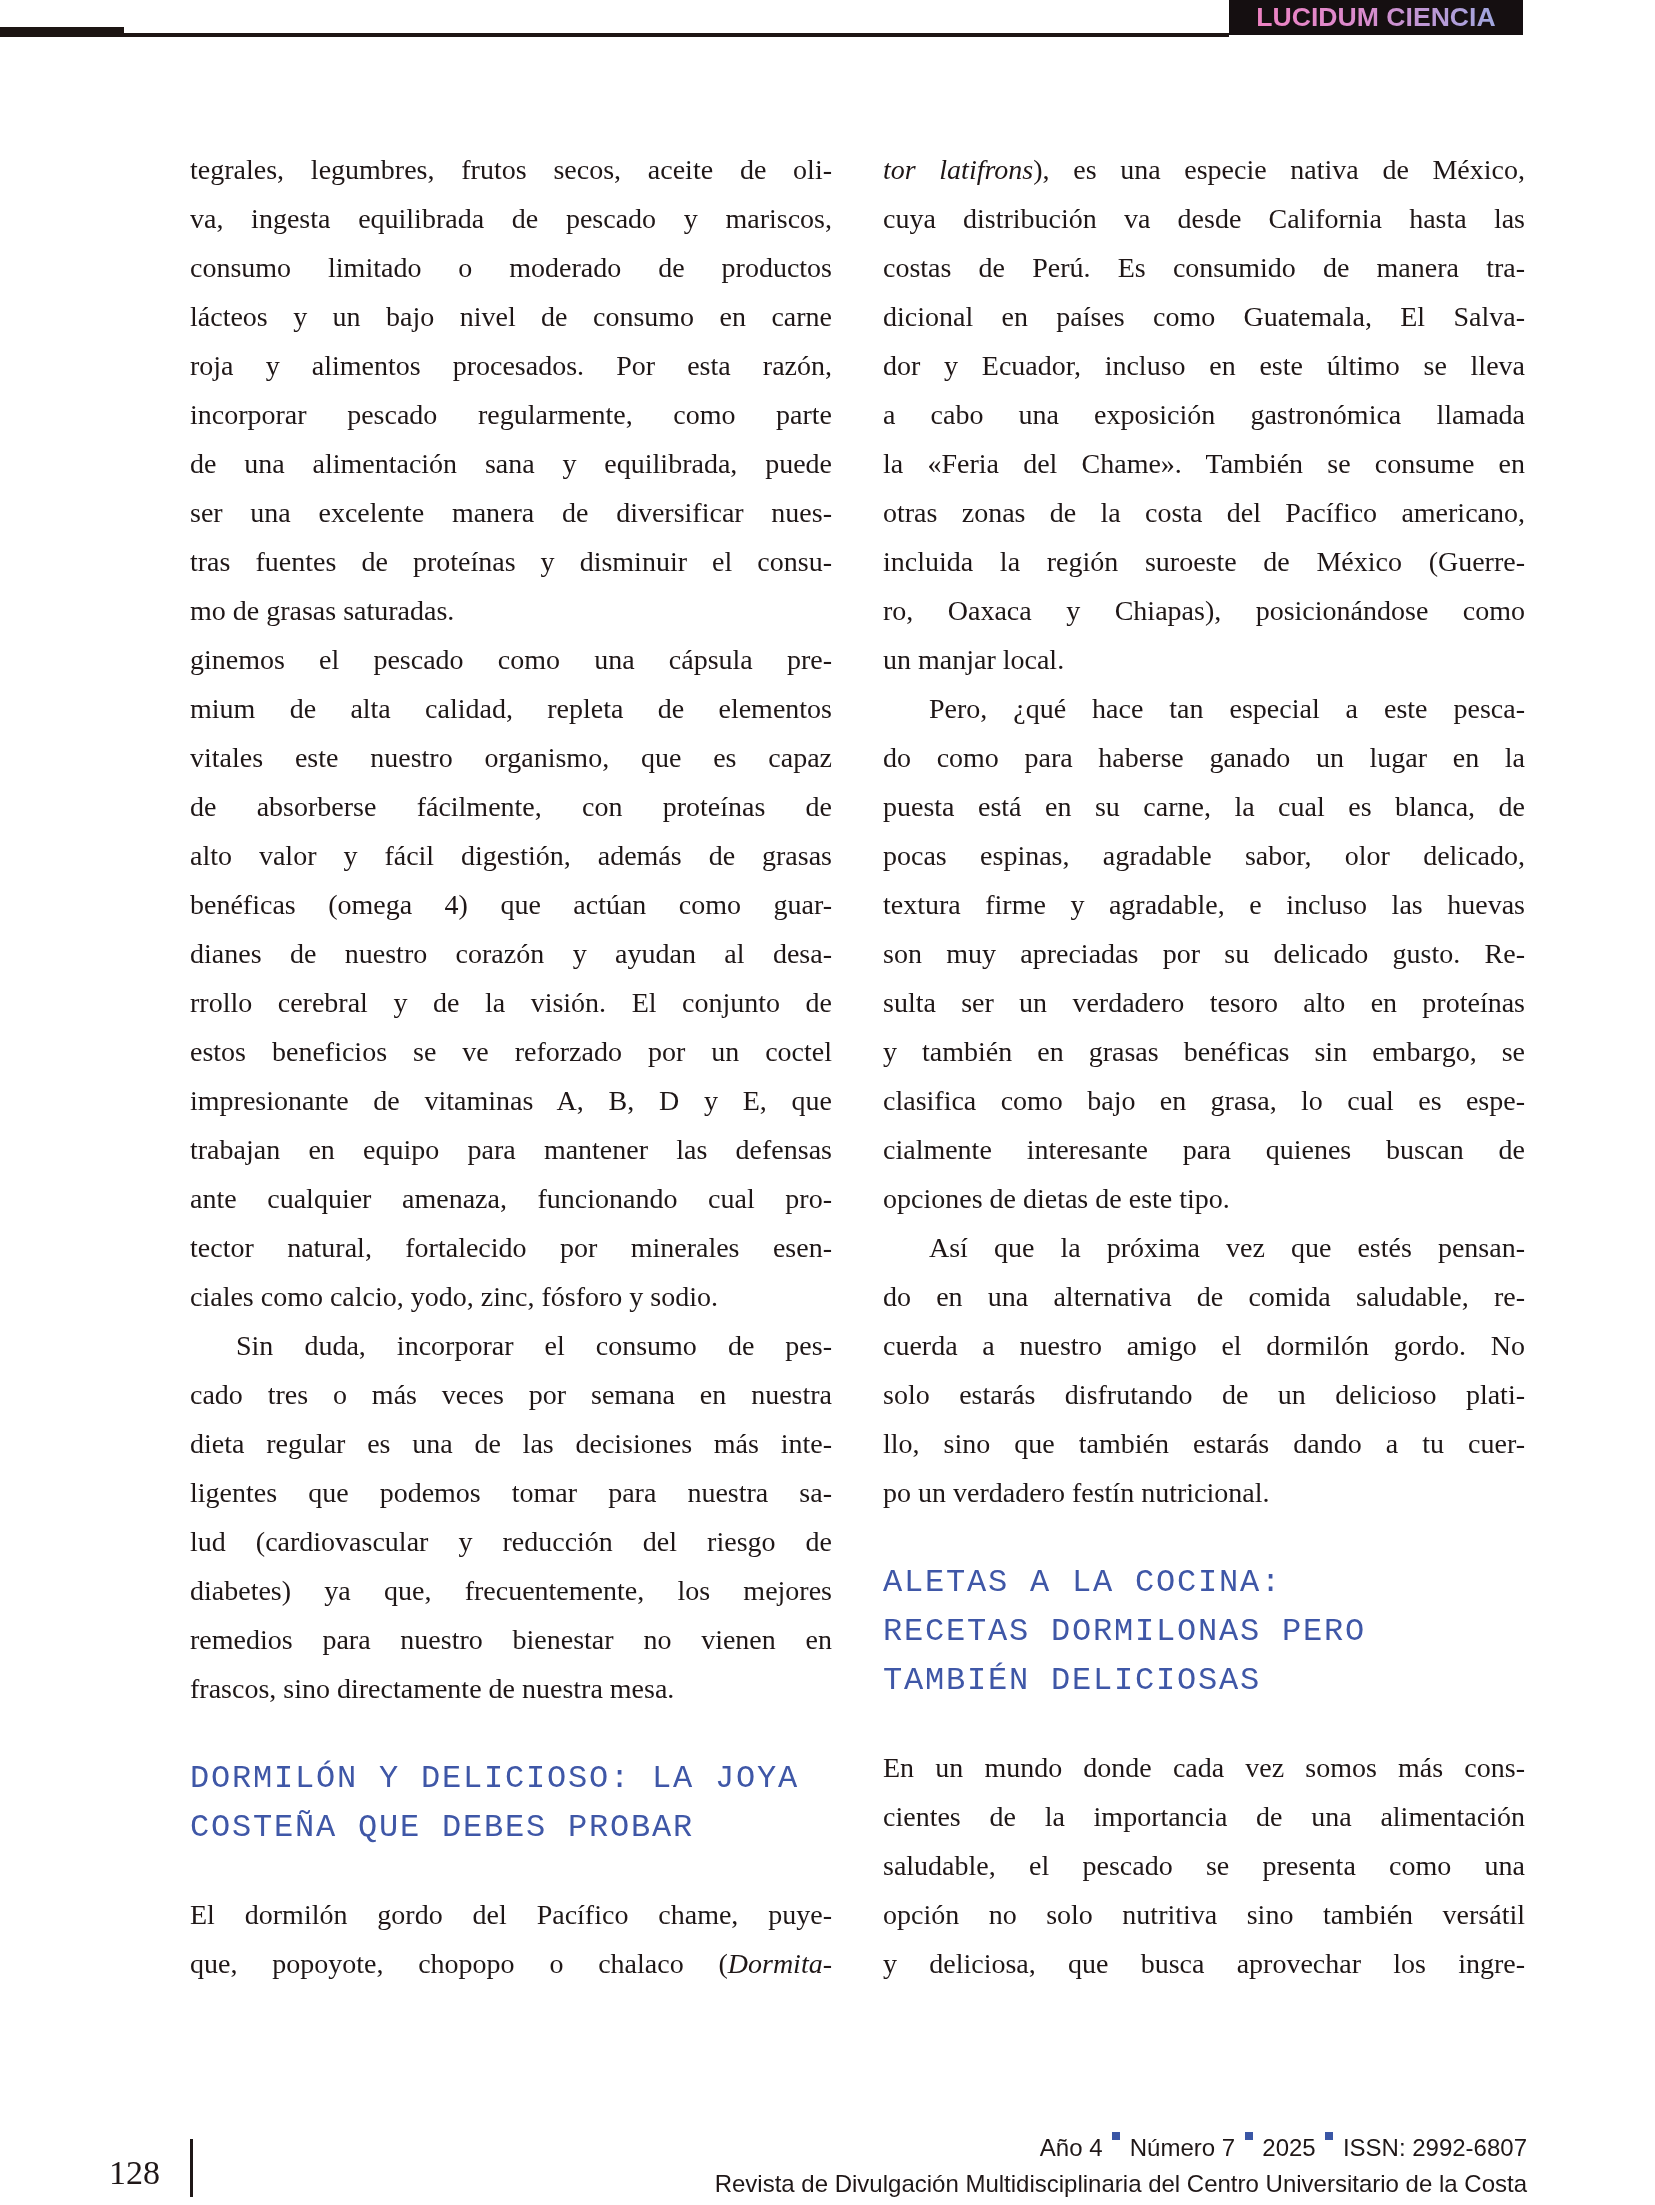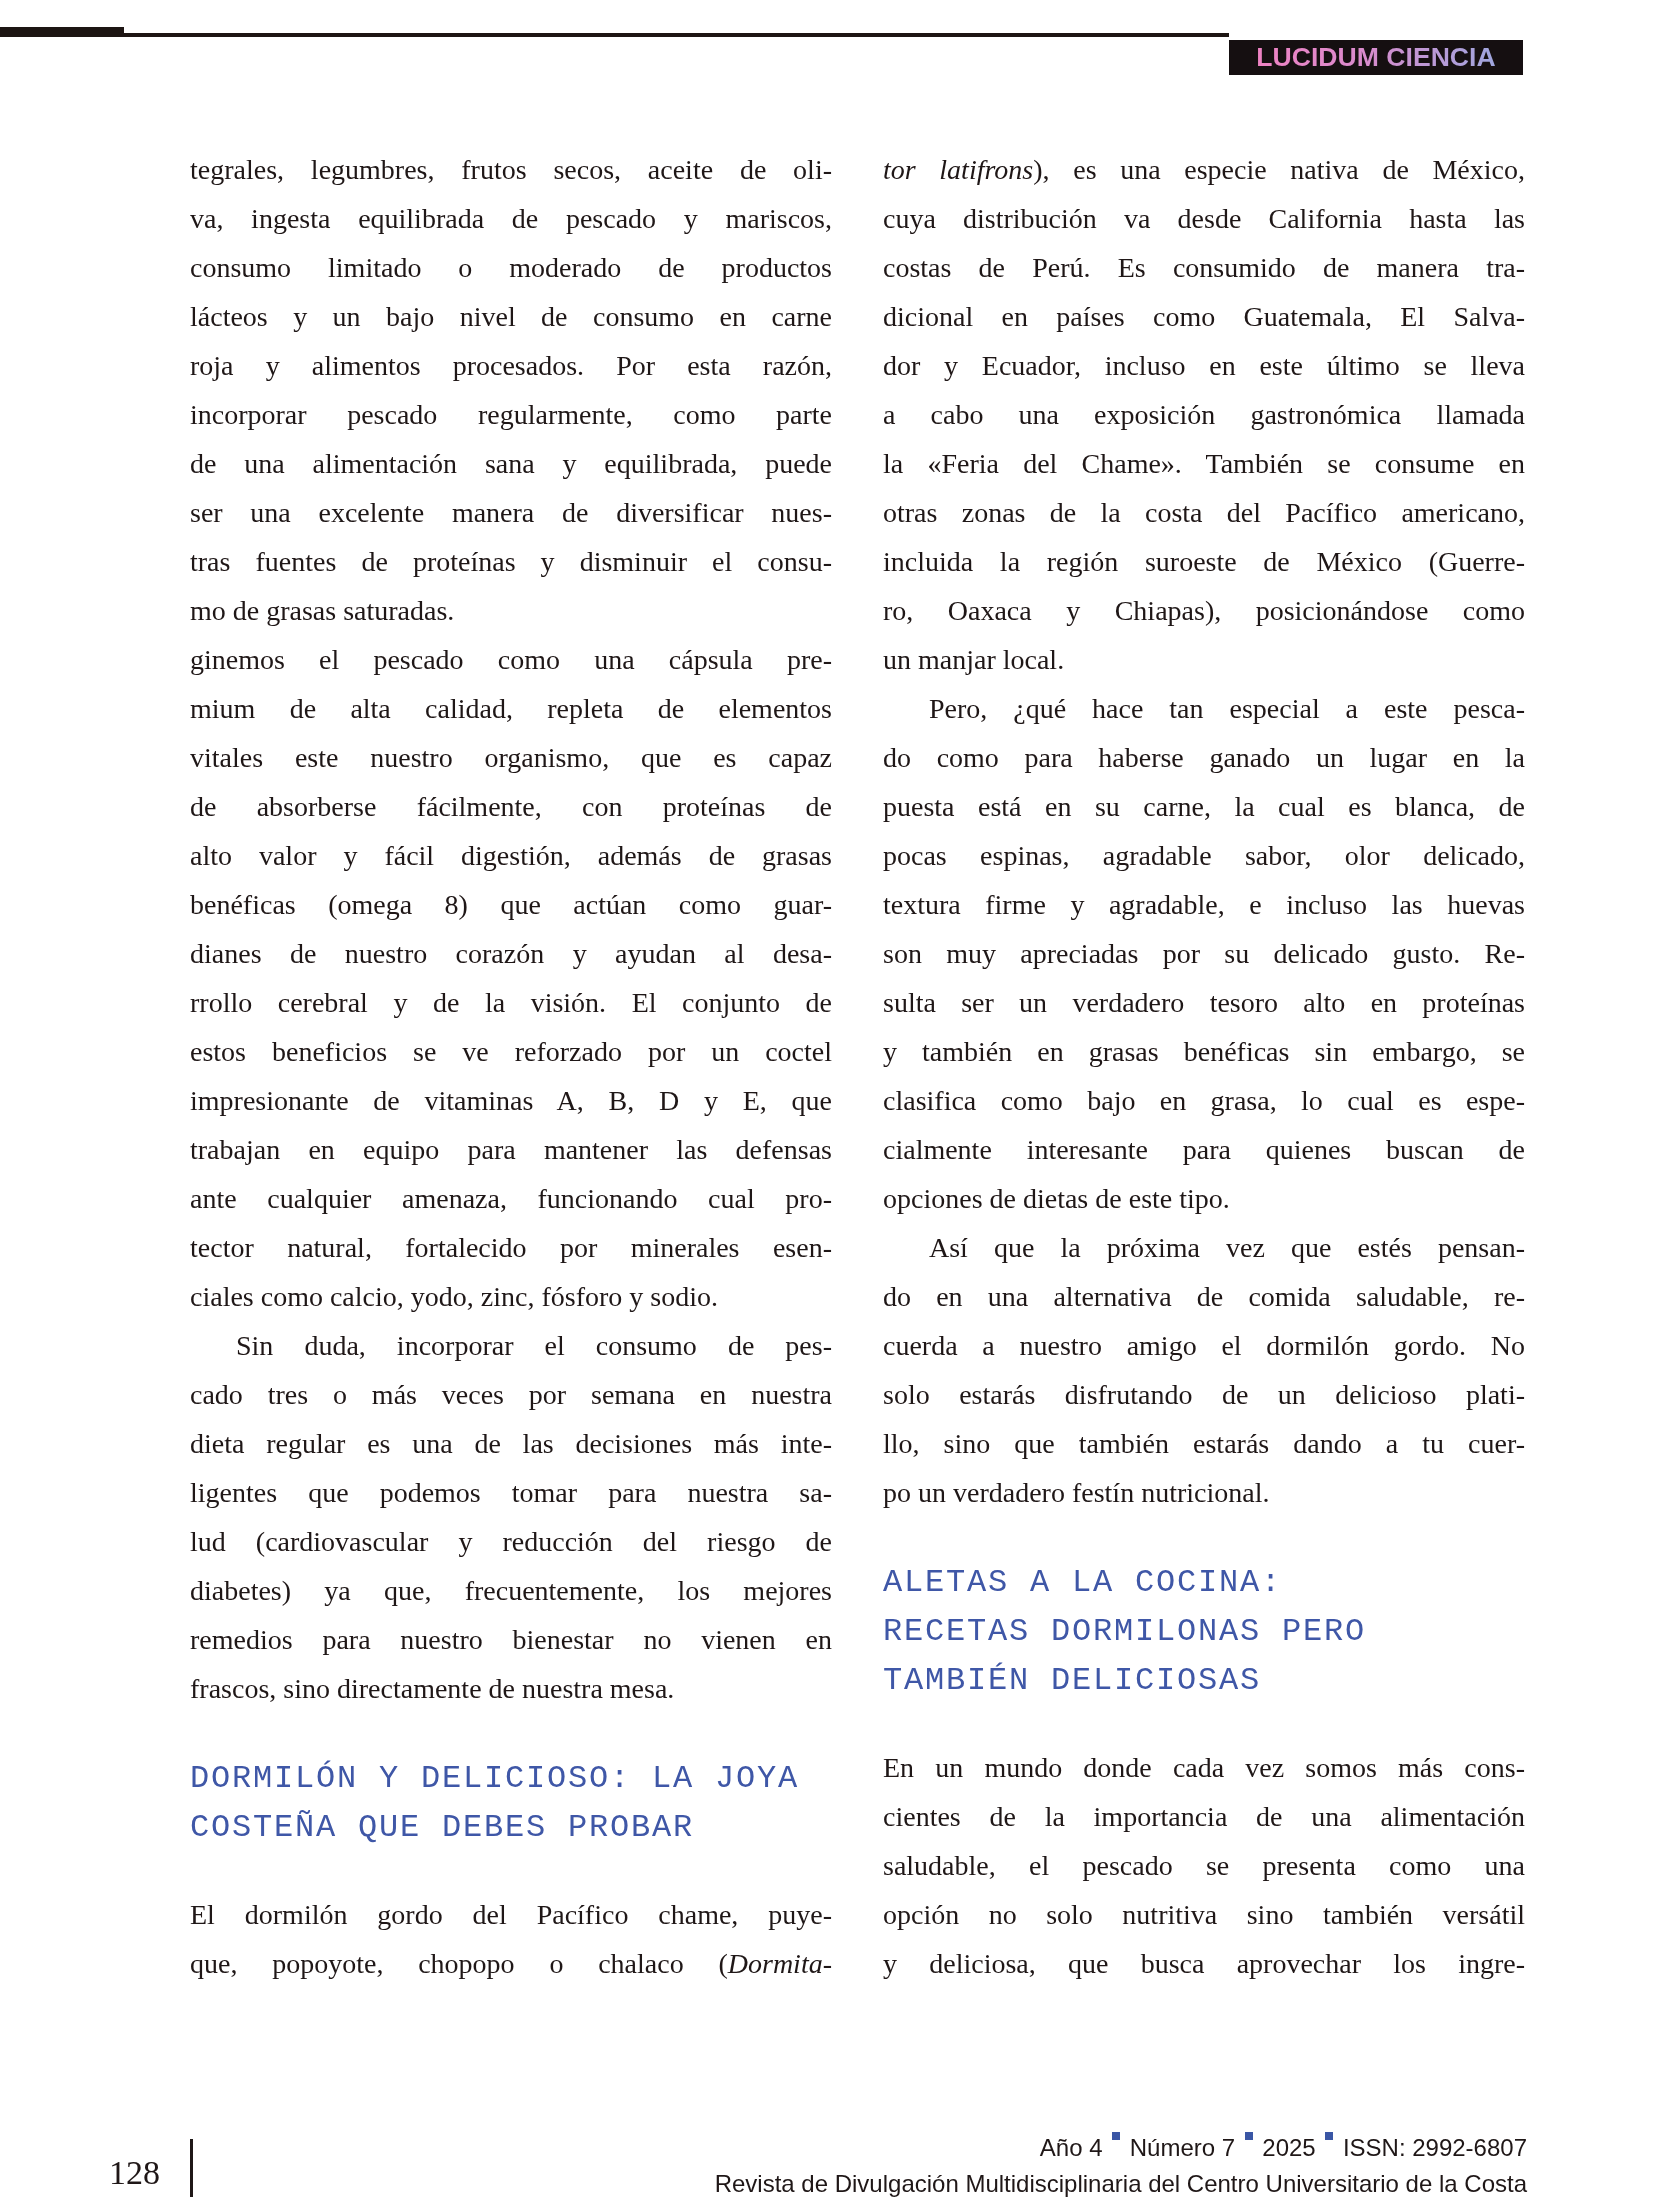--- a/index.html
+++ b/index.html
@@ -13,21 +13,21 @@
     --masthead_gradient_end:#9fa6de;
   }
   html,body{margin:0;padding:0;background:#ffffff;}
   body{width:1655px;height:2205px;position:relative;overflow:hidden;
        font-family:"Liberation Serif",serif;color:var(--text);}
 
   
   .rule-thick{position:absolute;left:0;top:26.6px;width:124px;height:10.3px;background:var(--rule_black);}
   .rule-thin{position:absolute;left:124px;top:33px;width:1105px;height:3.7px;background:var(--rule_black);}
   .masthead{position:absolute;left:1229px;top:0;width:294px;height:35px;background:var(--badge_bg);
-            display:flex;align-items:center;justify-content:center;margin-top:40px;}
+            display:flex;align-items:center;justify-content:center;}
   .masthead span{font-family:"Liberation Sans",sans-serif;font-weight:bold;font-size:26.6px;
                  letter-spacing:0px;color:#c989d4;white-space:nowrap;}
   @supports ((-webkit-background-clip:text) or (background-clip:text)){
     .masthead span{
       background:linear-gradient(90deg,var(--masthead_gradient_start) 0%,var(--masthead_gradient_mid) 45%,var(--masthead_gradient_end) 100%);
       -webkit-background-clip:text;background-clip:text;color:transparent;
     }
   }
 
   
@@ -77,21 +77,21 @@
       <div class="jline just"><span>ser una excelente manera de diversificar nues-</span></div>
       <div class="jline just"><span>tras fuentes de proteínas y disminuir el consu-</span></div>
       <div class="jline"><span>mo de grasas saturadas.</span></div>
     </div>
     <div class="pblock">
       <div class="jline just"><span>ginemos el pescado como una cápsula pre-</span></div>
       <div class="jline just"><span>mium de alta calidad, repleta de elementos</span></div>
       <div class="jline just"><span>vitales este nuestro organismo, que es capaz</span></div>
       <div class="jline just"><span>de absorberse fácilmente, con proteínas de</span></div>
       <div class="jline just"><span>alto valor y fácil digestión, además de grasas</span></div>
-      <div class="jline just"><span>benéficas (omega 8) que actúan como guar-</span></div>
+      <div class="jline just"><span>benéficas (omega 4) que actúan como guar-</span></div>
       <div class="jline just"><span>dianes de nuestro corazón y ayudan al desa-</span></div>
       <div class="jline just"><span>rrollo cerebral y de la visión. El conjunto de</span></div>
       <div class="jline just"><span>estos beneficios se ve reforzado por un coctel</span></div>
       <div class="jline just"><span>impresionante de vitaminas A, B, D y E, que</span></div>
       <div class="jline just"><span>trabajan en equipo para mantener las defensas</span></div>
       <div class="jline just"><span>ante cualquier amenaza, funcionando cual pro-</span></div>
       <div class="jline just"><span>tector natural, fortalecido por minerales esen-</span></div>
       <div class="jline"><span>ciales como calcio, yodo, zinc, fósforo y sodio.</span></div>
     </div>
     <div class="pblock">

